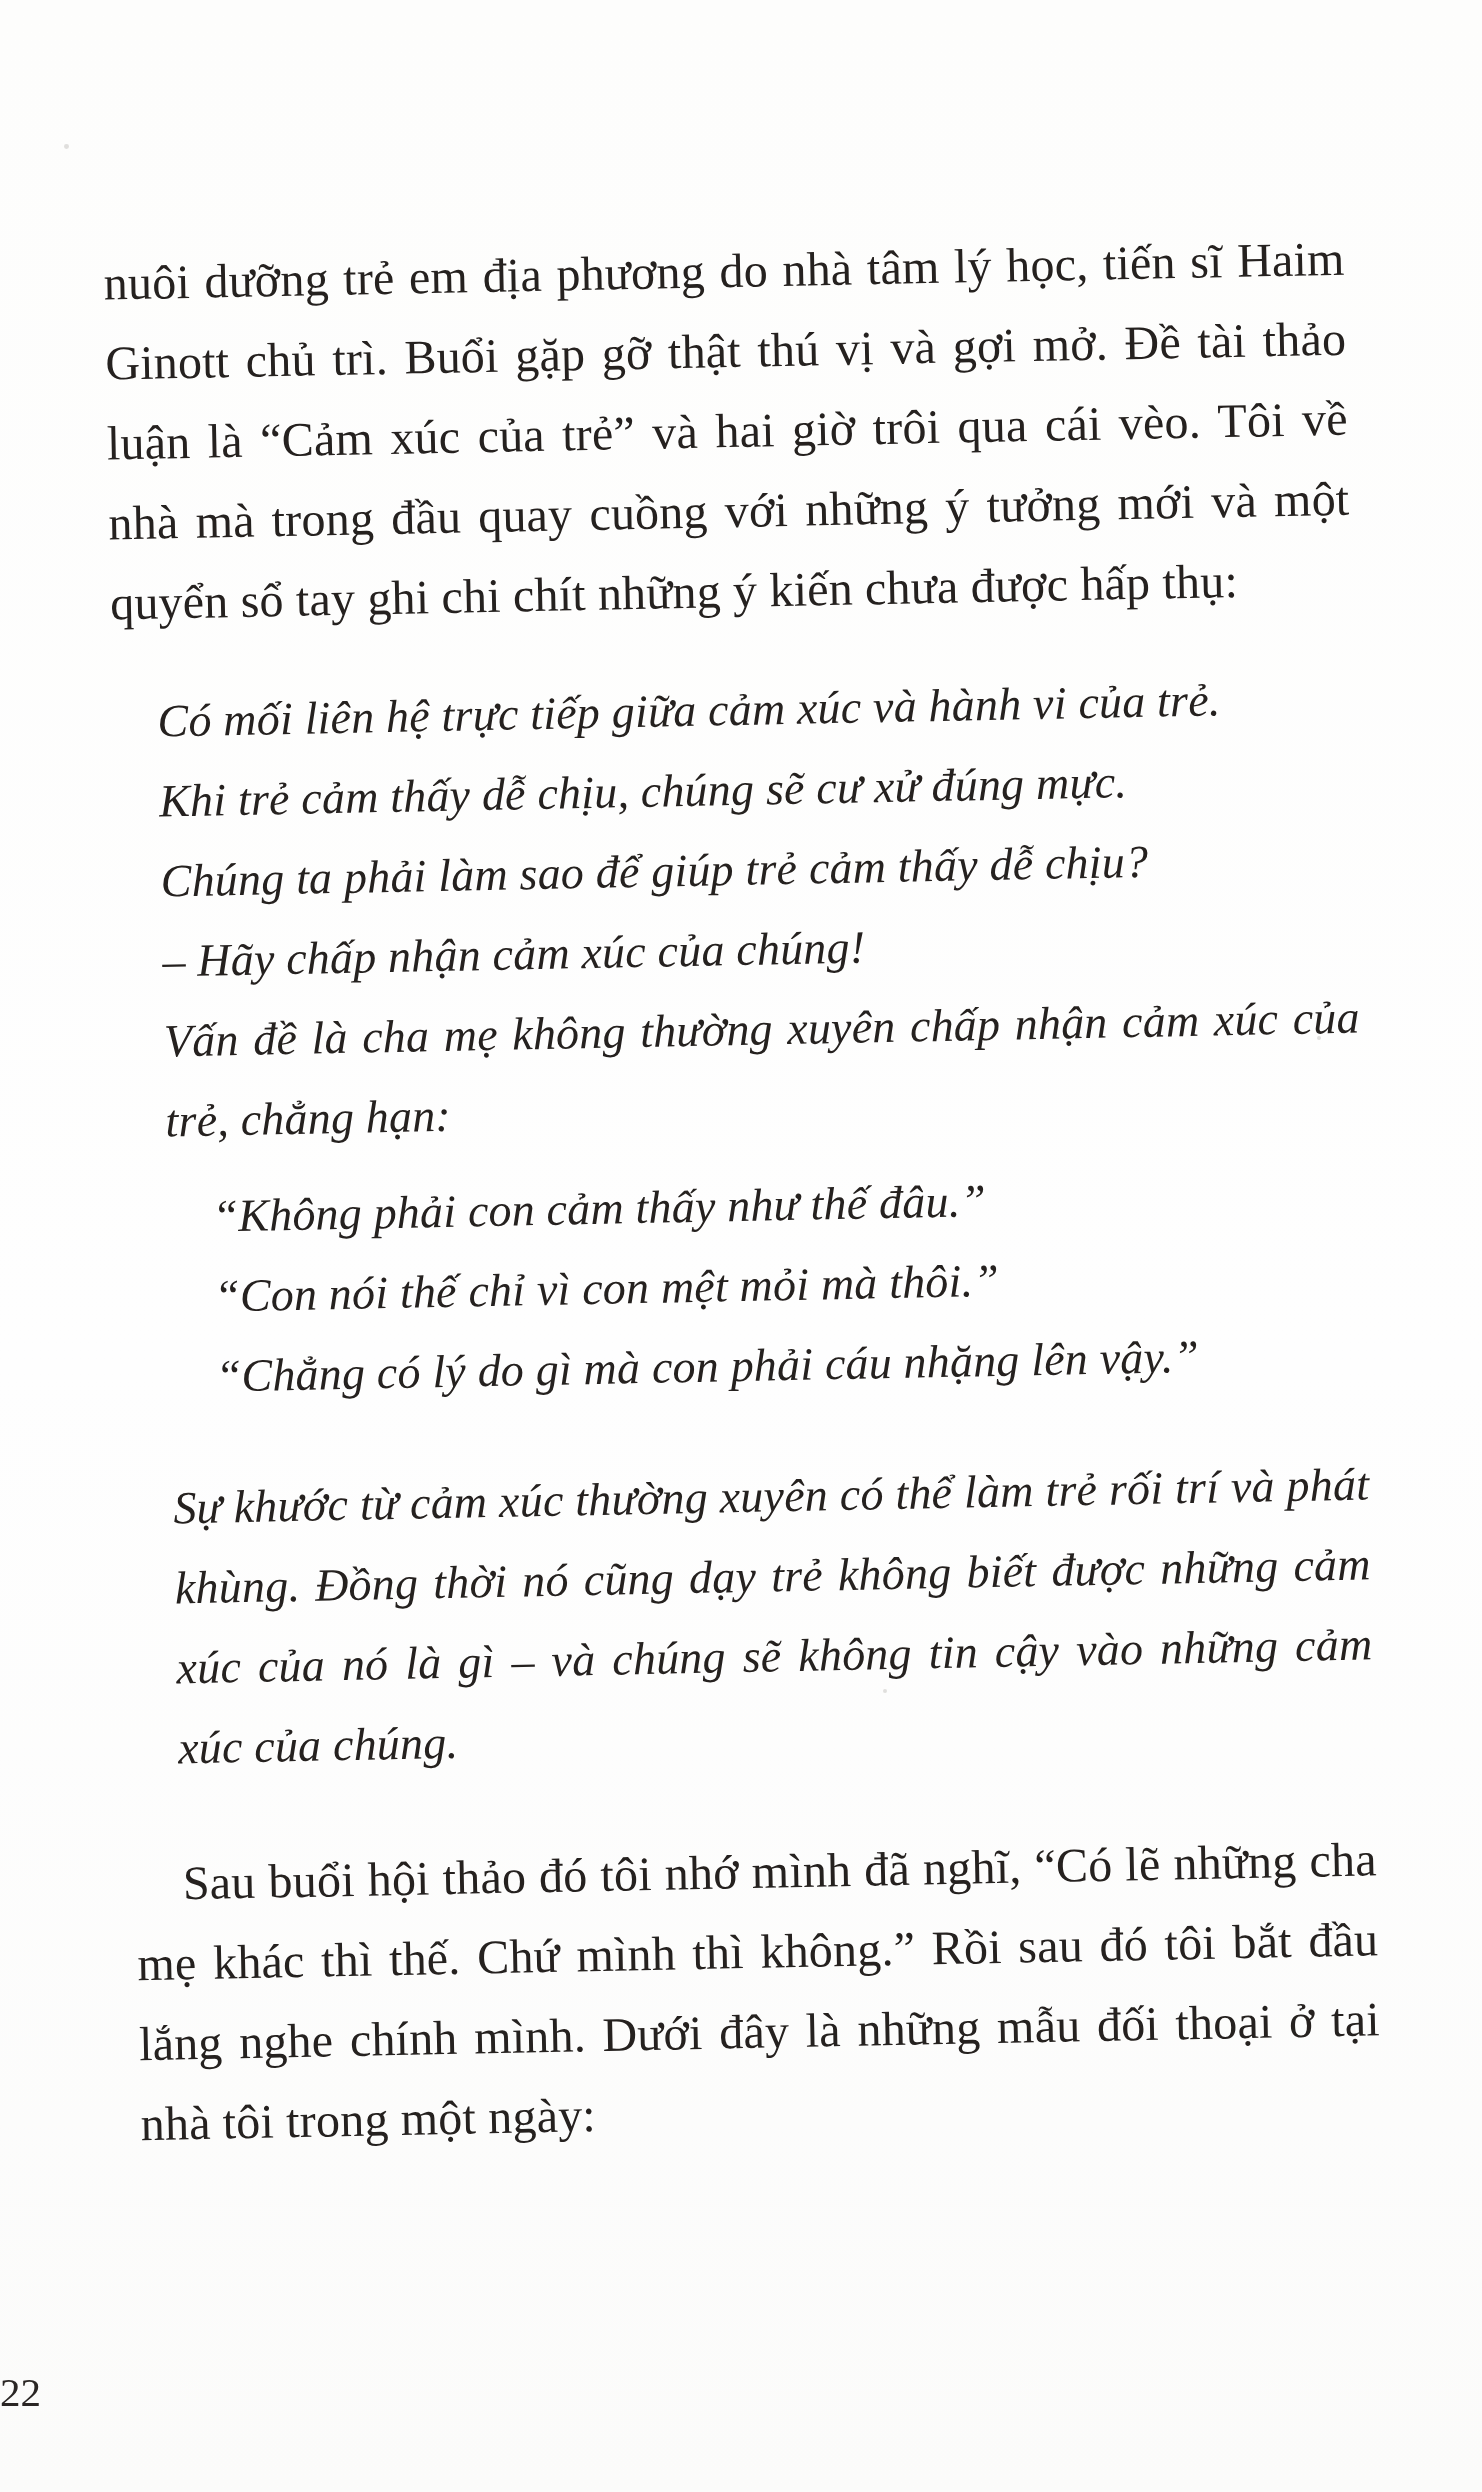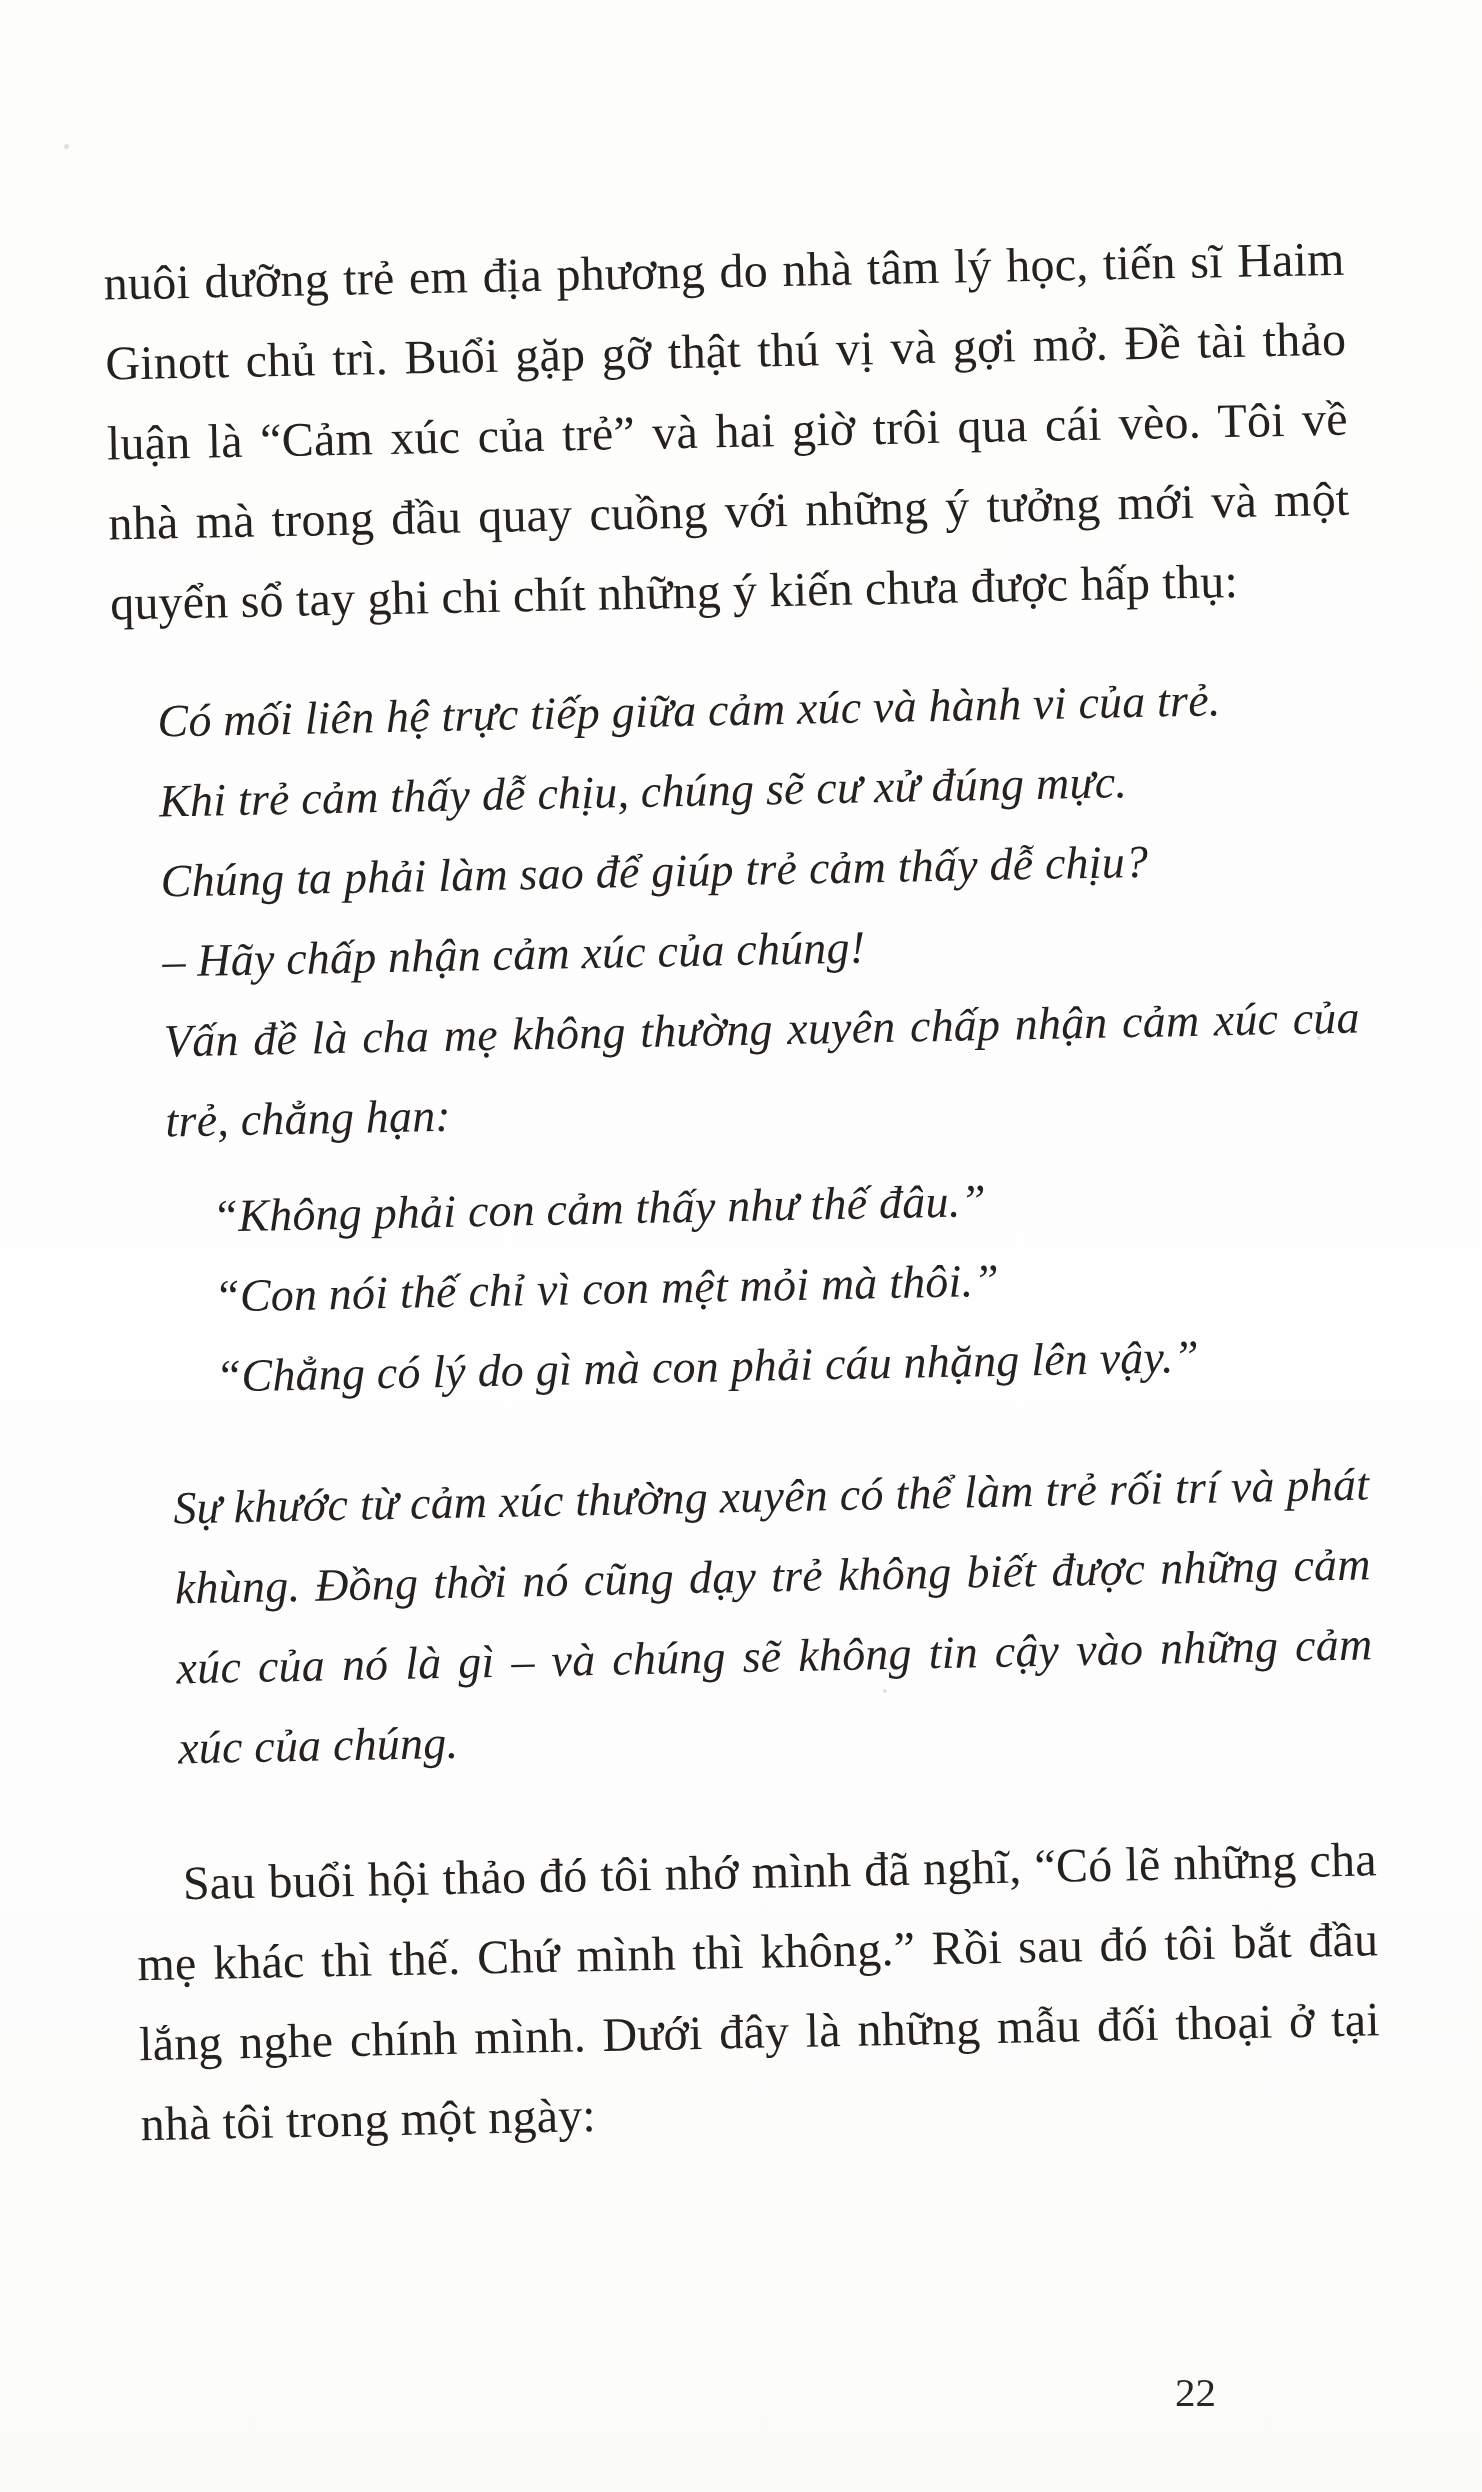--- a/index.html
+++ b/index.html
@@ -64,21 +64,21 @@
   .final-para {
     margin-top: 55px;
     text-indent: 47px;
   }
 
   .page-number {
     position: absolute;
     left: 0;
     top: 2368px;
     width: 1216px;
-    text-align: right;
+    text-align: left;
     font-size: 41px;
     color: #2a2624;
     font-family: "Liberation Serif", "DejaVu Serif", serif;
   }
 
   
   .speck {
     position: absolute;
     border-radius: 50%;
     background: #c9c7c2;

